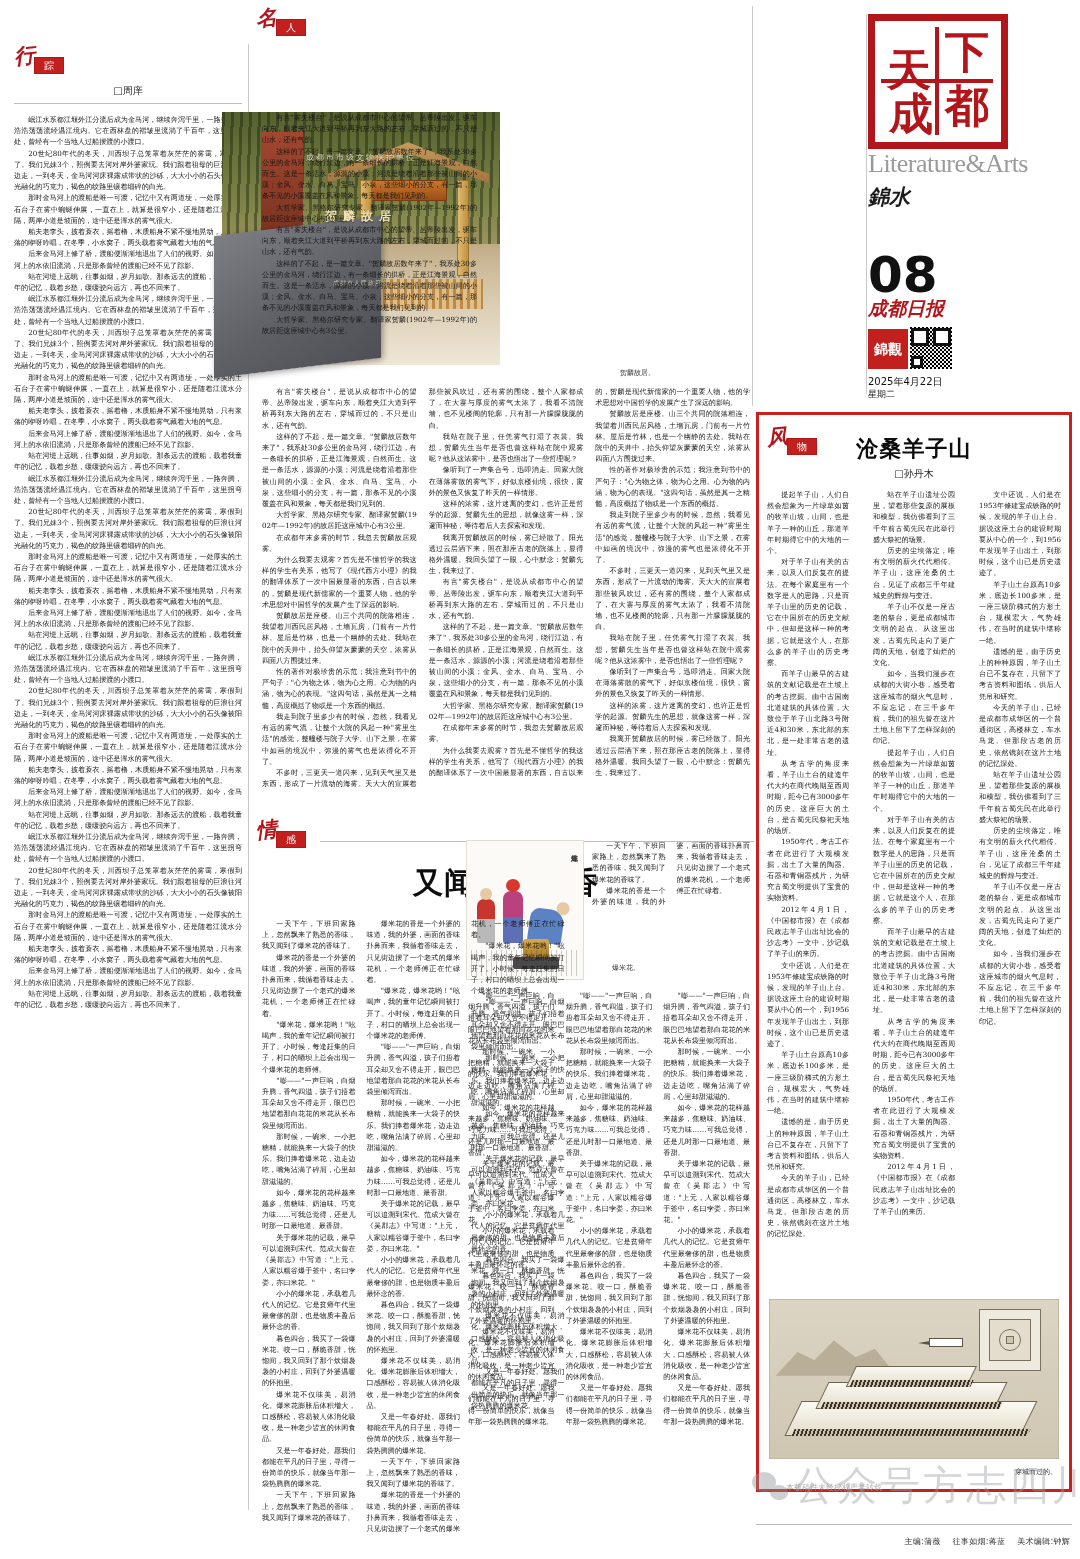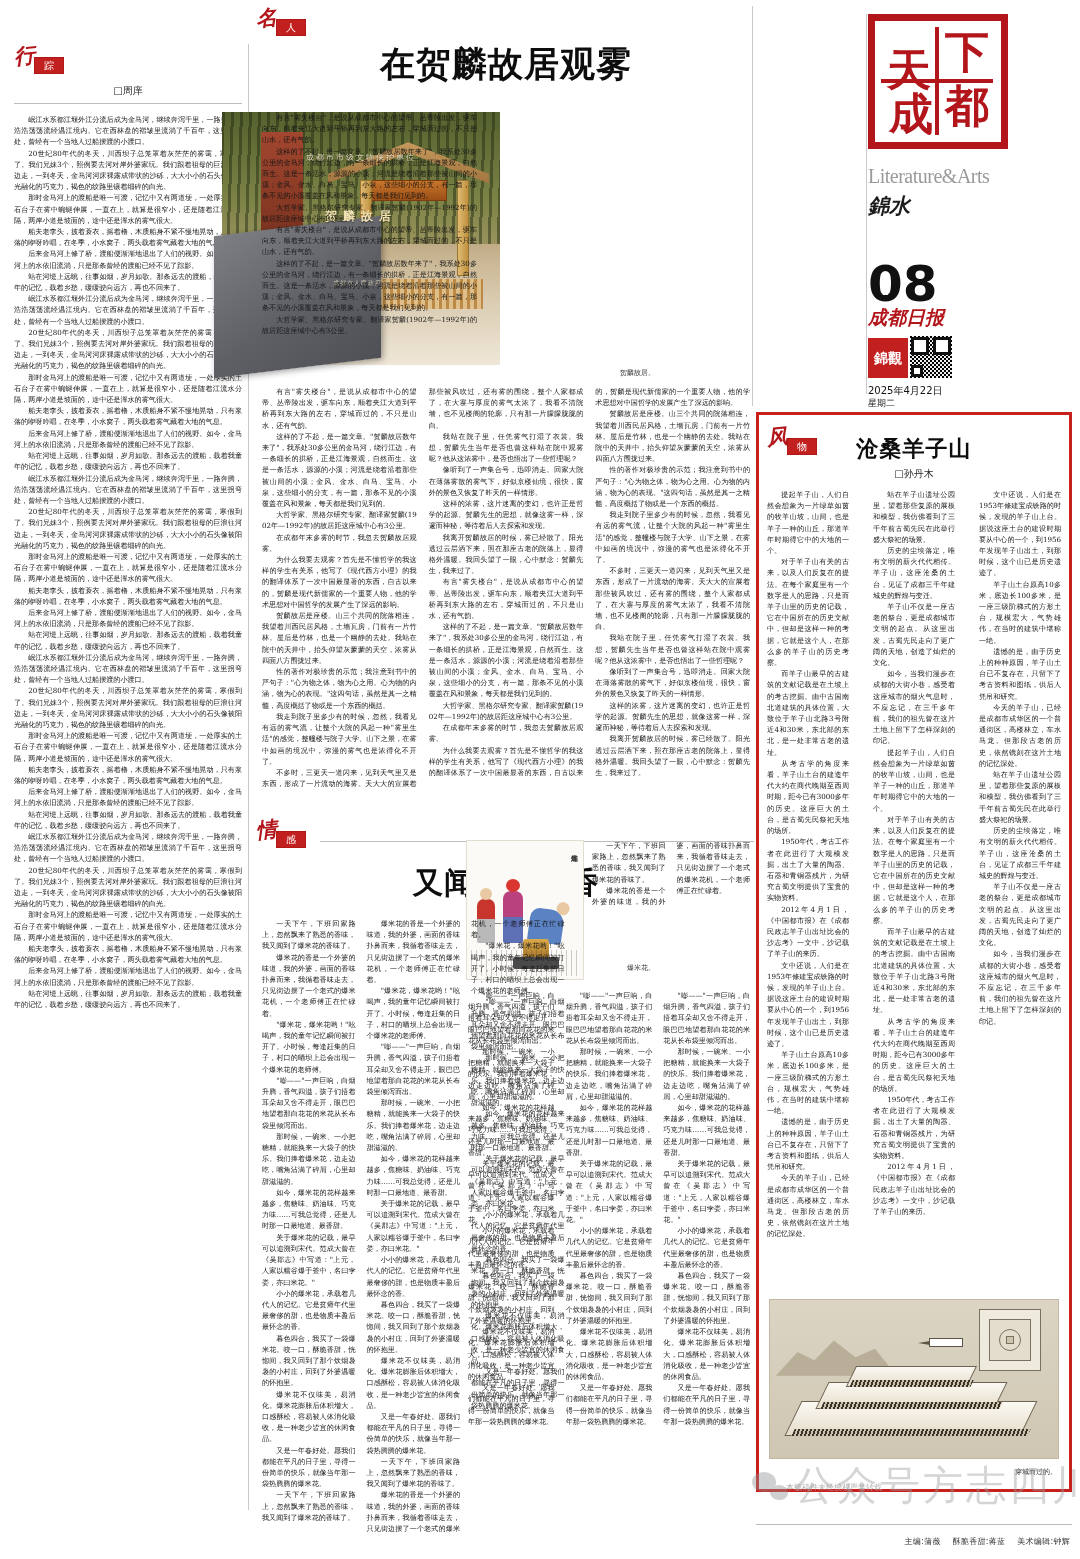--- a/index.html
+++ b/index.html
@@ -247,23 +247,23 @@
     width: 60px; height: 54px;
   }
   .seal .q1 { left: 62px; top: 4px; }
   .seal .q2 { left: 4px;  top: 22px; }
   .seal .q3 { left: 6px;  top: 66px; }
   .seal .q4 { left: 62px; top: 58px; }
   .seal .cross-v { position:absolute; left:60px; top:6px; width:4px; height:108px; background:#b3161a;}
   .seal .cross-h { position:absolute; left:6px; top:58px; width:112px; height:4px; background:#b3161a;}
   .lit-arts {
     font-family: "Liberation Serif", "DejaVu Serif", serif;
-    font-size: 20px;
+    font-size: 26px;
     color: #9a9a9a;
-    margin-top: 16px;
+    margin-top: 0;
     letter-spacing: -0.5px;
   }
   .jinshui {
     font-family: "DejaVu Serif", serif;
     font-size: 21px;
     color: #1c1c1c;
     margin-top: 4px;
     font-style: italic;
     font-weight: 700;
   }
@@ -466,21 +466,20 @@
       </div>
   </div>
 
   <div class="vrule" style="left:248px; top:44px; height:1466px;"></div>
 
   <div id="center-region">
     <div class="sec-tag">
       <span class="glyph">名</span>
       <span class="chip">人</span>
     </div>
-    <div class="headline">在贺麟故居观雾</div>
   </div>
 
   <div id="hero-photo">
     <div class="trees"></div>
     <div class="redwall"></div>
     <div class="roof"></div>
     <div class="plaque"></div>
     <div class="post-l"></div>
     <div class="post-r"></div>
     <div class="ground"></div>
@@ -541,21 +540,21 @@
 
   <div id="popcorn-art">
     <div class="pc-title">炸爆米花</div>
     <div class="kid1"></div>
     <div class="kid2"></div>
     <div class="man"></div>
     <div class="drum"></div>
     <div class="stove"></div>
     <div class="cap-lines"></div>
   </div>
-  <div class="art-cap" style="left:627px; top:963px;">爆米花。</div>
+  <div class="art-cap" style="left:612px; top:963px;">爆米花。</div>
 
   <div id="emo-body-a" class="body-col" style="position:absolute; left:262px; top:918px; width:198px; height:620px; column-count:2; column-gap:11px;">
       <p>一天下午，下班回家路上，忽然飘来了熟悉的香味，我又闻到了爆米花的香味了。</p>
       <p>爆米花的香是一个外婆的味道，我的外婆，画面的香味扑鼻而来，我循着香味走去，只见街边摆了一个老式的爆米花机，一个老师傅正在忙碌着。</p>
       <p>"爆米花，爆米花哟！"吆喝声，我的童年记忆瞬间被打开了。小时候，每逢赶集的日子，村口的晒坝上总会出现一个爆米花的老师傅。</p>
       <p>"嘭——"一声巨响，白烟升腾，香气四溢，孩子们捂着耳朵却又舍不得走开，眼巴巴地望着那白花花的米花从长布袋里倾泻而出。</p>
       <p>那时候，一碗米、一小把糖精，就能换来一大袋子的快乐。我们捧着爆米花，边走边吃，嘴角沾满了碎屑，心里却甜滋滋的。</p>
       <p>如今，爆米花的花样越来越多，焦糖味、奶油味、巧克力味……可我总觉得，还是儿时那一口最地道、最香甜。</p>
       <p>关于爆米花的记载，最早可以追溯到宋代。范成大曾在《吴郡志》中写道："上元，人家以糯谷爆于釜中，名曰孛娄，亦曰米花。"</p>
       <p>小小的爆米花，承载着几代人的记忆。它是贫瘠年代里最奢侈的甜，也是物质丰盈后最怀念的香。</p>
@@ -709,17 +708,17 @@
         <b></b>
         <i></i>
       </div>
     <div class="wm-text"><span>公众号</span><span>方志四川</span></div>
   </div>
   <div id="wm-small">本版稿件未经授权严禁转载</div>
 
   <div id="footer-rule"></div>
   <div id="footer-credits">
     <span>主编:蒲薇</span>
-    <span>酥脆香甜:蒋蓝</span>
+    <span>往事如烟:蒋蓝</span>
     <span>美术编辑:钟辉</span>
   </div>
 
 </div>
 
 </body></html>

